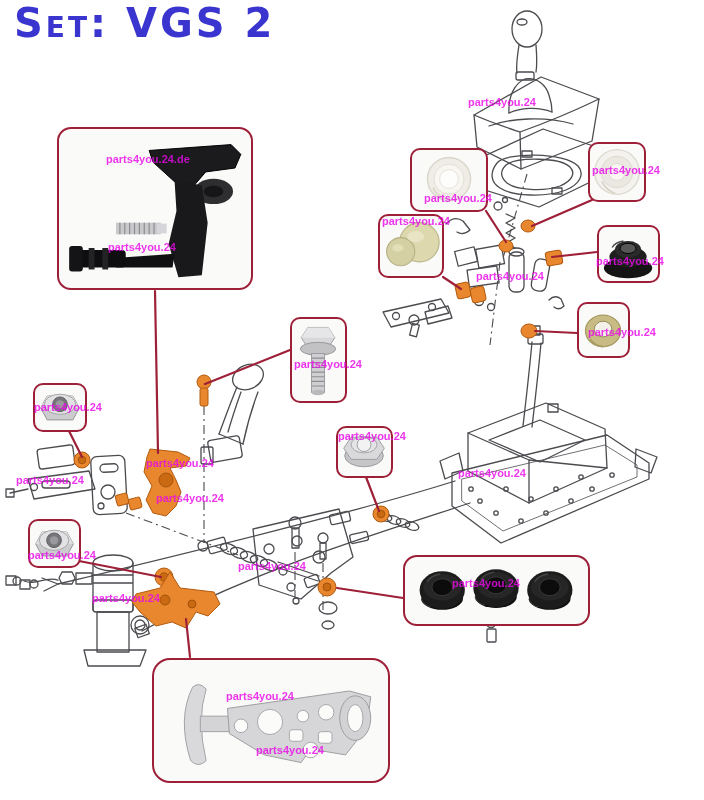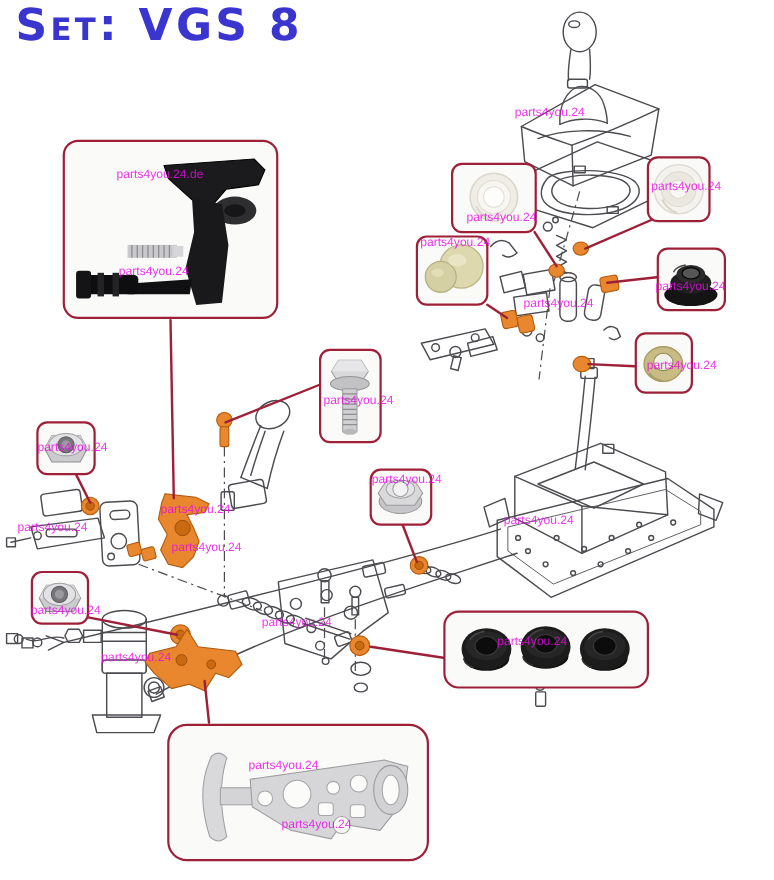--- a/index.html
+++ b/index.html
@@ -8,36 +8,36 @@
   .page-title{position:absolute;left:14px;top:0px;margin:0;
       font-family:"DejaVu Sans",sans-serif;font-weight:bold;font-size:40px;
       font-variant:small-caps;letter-spacing:3px;color:var(--title-blue,#3a35cf);
       z-index:4;user-select:none;}
   svg.art{position:absolute;left:0;top:0;z-index:1;}
   .callout{position:absolute;z-index:2;background:#fafaf9;
       border:2px solid var(--accent-red,#9e2038);box-sizing:border-box;overflow:hidden;}
   .r10{border-radius:10px}.r14{border-radius:14px}.r18{border-radius:18px}
   .callout svg{display:block;width:100%;height:100%;}
   .wm-layer{position:absolute;left:0;top:0;width:704px;height:800px;z-index:3;pointer-events:none;}
-  .wm{position:absolute;font-size:11px;font-weight:normal;white-space:nowrap;
+  .wm{position:absolute;font-size:11px;font-weight:bold;white-space:nowrap;
       color:var(--watermark-magenta,#e90ae9);opacity:0.82;letter-spacing:0px;}
   .lineart{stroke:var(--artwork-grey,#4b4b50);fill:none;stroke-width:1.3;
       stroke-linecap:round;stroke-linejoin:round;}
   .dashdot{stroke:var(--artwork-grey,#4b4b50);fill:none;stroke-width:1.1;
       stroke-dasharray:9 4 2 4;}
   .conn{stroke:var(--accent-red,#9e2038);stroke-width:2.2;stroke-linecap:round;}
   .hl{fill:var(--highlight-orange,#e8872e);stroke:#b35a0e;stroke-width:1;}
   .hl2{fill:#c96a12;stroke:#9a4a05;stroke-width:0.8;}
 </style>
 </head>
 <body>
 
 <div class="stage">
 
-  <h1 class="page-title">Set: VGS 8</h1>
+  <h1 class="page-title">Set: VGS 2</h1>
 
   <svg class="art" width="704" height="800" viewBox="0 0 704 800">
 
     <g class="lineart">
       <ellipse cx="527" cy="29" rx="15" ry="18"></ellipse>
       <ellipse cx="522" cy="22" rx="5" ry="3"></ellipse>
       <path d="M519,45 C517,58 516,67 517,73"></path>
       <path d="M536,45 C537,58 537,66 536,72"></path>
       <rect x="516" y="72" width="18" height="8" rx="2"></rect>
     </g>

